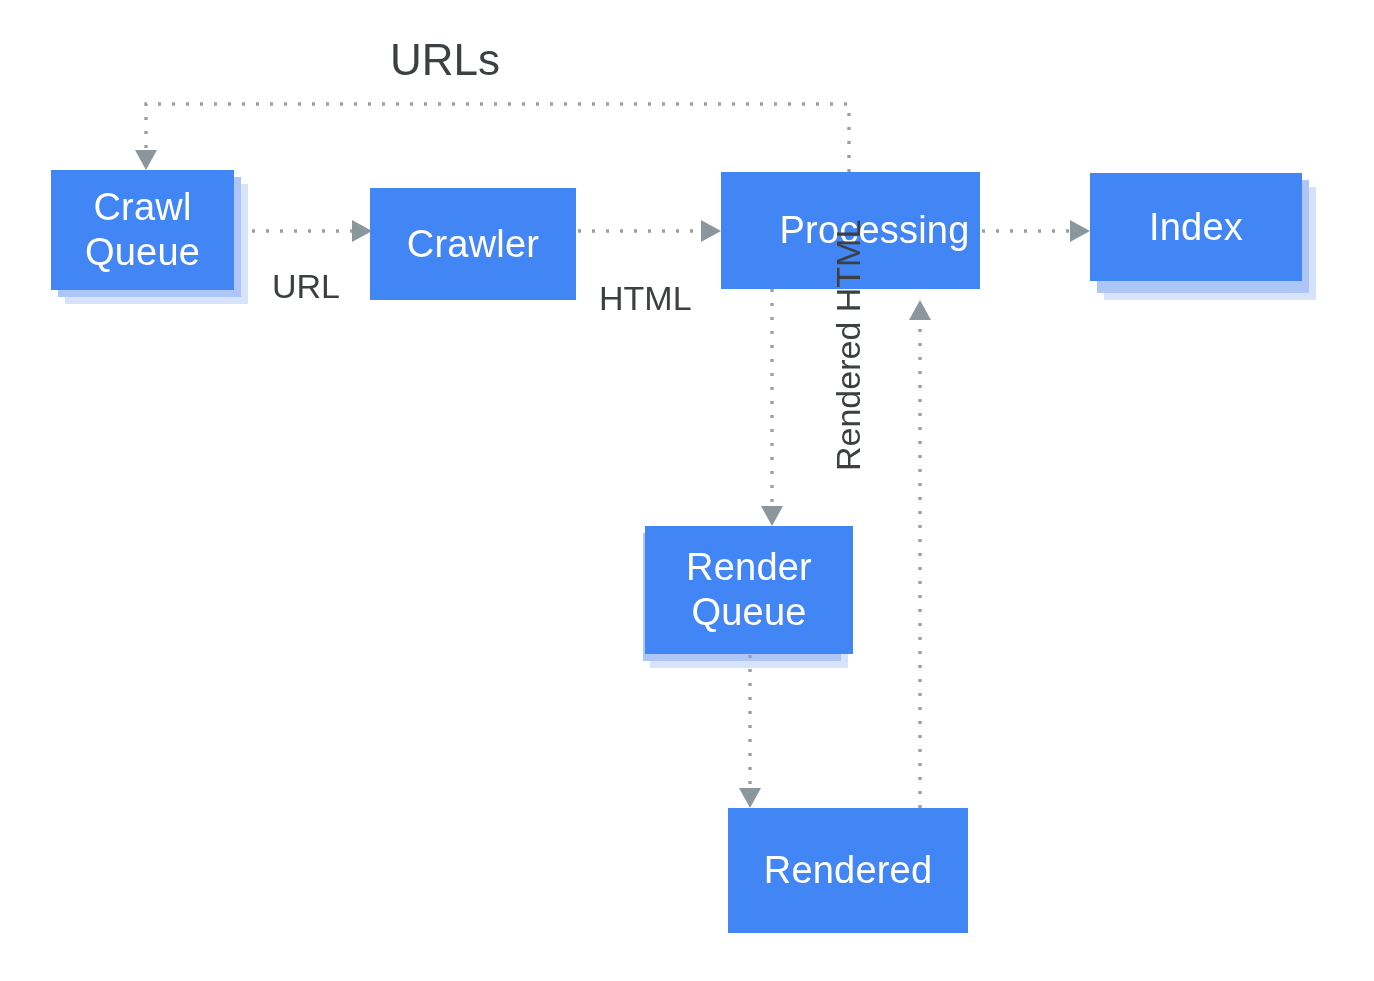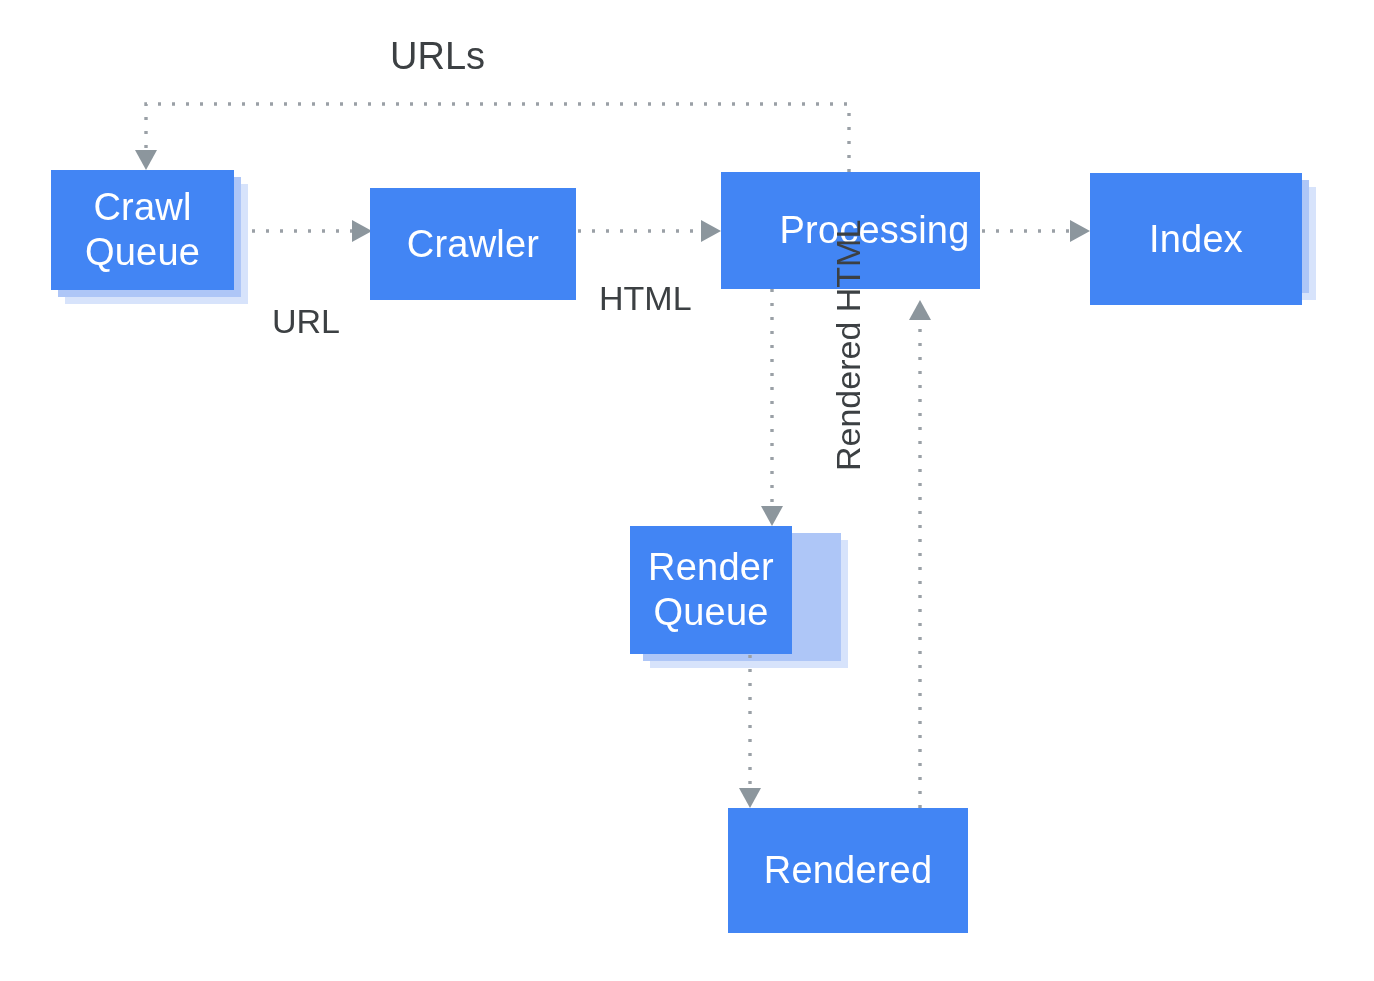--- a/index.html
+++ b/index.html
@@ -135,36 +135,36 @@
   <div class="node" style="left:370px; top:188px; width:206px; height:112px; font-size:38px;">
     <span class="node-label">Crawler</span>
   </div>
 
   <div class="node" style="left:721px; top:172px; width:259px; height:117px; font-size:38px;padding-left:48px;">
     <span class="node-label">Processing</span>
   </div>
 
   <div class="plate p2" style="left:1104px; top:187px; width:212px; height:113px;"></div>
   <div class="plate p1" style="left:1097px; top:180px; width:212px; height:113px;"></div>
-  <div class="node" style="left:1090px; top:173px; width:212px; height:132px; font-size:38px;">
+  <div class="node" style="left:1090px; top:173px; width:212px; height:108px; font-size:38px;">
     <span class="node-label">Index</span>
   </div>
 
   <div class="plate p2" style="left:650px; top:540px; width:198px; height:128px;"></div>
   <div class="plate p1" style="left:643px; top:533px; width:198px; height:128px;"></div>
-  <div class="node" style="left:630px; top:526px; width:162px; height:128px; font-size:38px;">
+  <div class="node" style="left:645px; top:526px; width:208px; height:128px; font-size:38px;">
     <span class="node-label">Render
 Queue</span>
   </div>
 
   <div class="node" style="left:728px; top:808px; width:240px; height:125px; font-size:38px;">
     <span class="node-label">Rendered</span>
   </div>
 
-  <div class="edge-label" style="left:390px; top:35px; font-size:38px;">URLs</div>
+  <div class="edge-label" style="left:390px; top:35px; font-size:44px;">URLs</div>
 
-  <div class="edge-label" style="left:272px; top:267px;margin-top:35px;">URL</div>
+  <div class="edge-label" style="left:272px; top:267px;">URL</div>
 
   <div class="edge-label" style="left:599px; top:279px;">HTML</div>
 
   <div class="edge-label vertical" style="left:868px; top:432px;">Rendered HTML</div>
 
 </div>
 
 </body></html>

